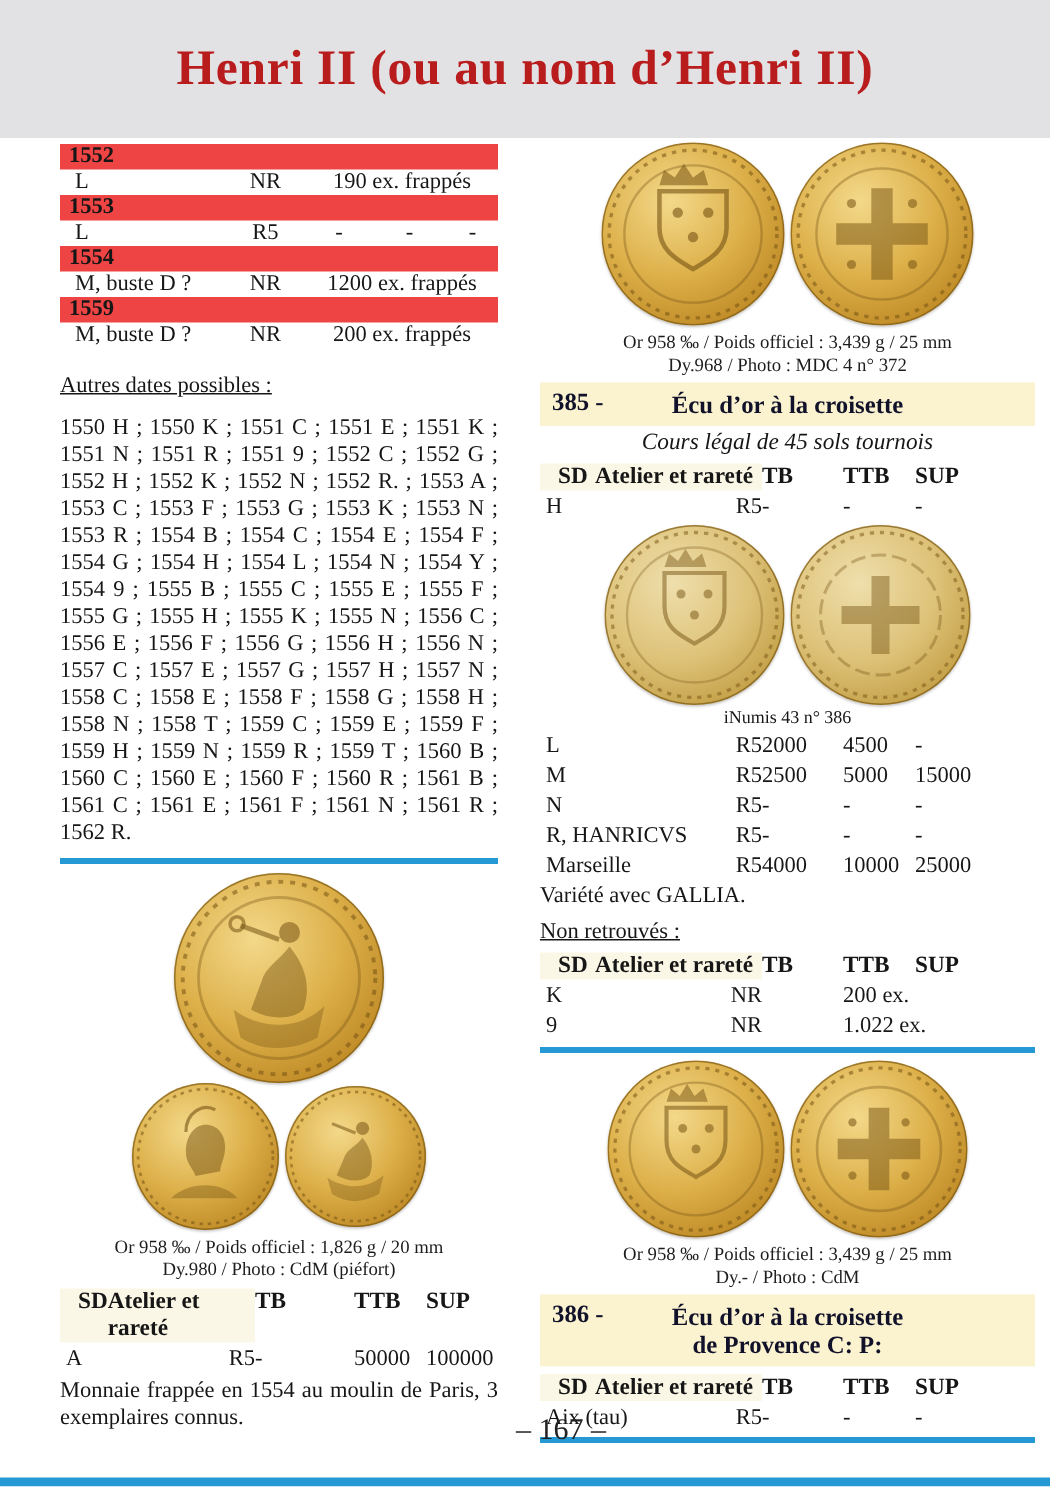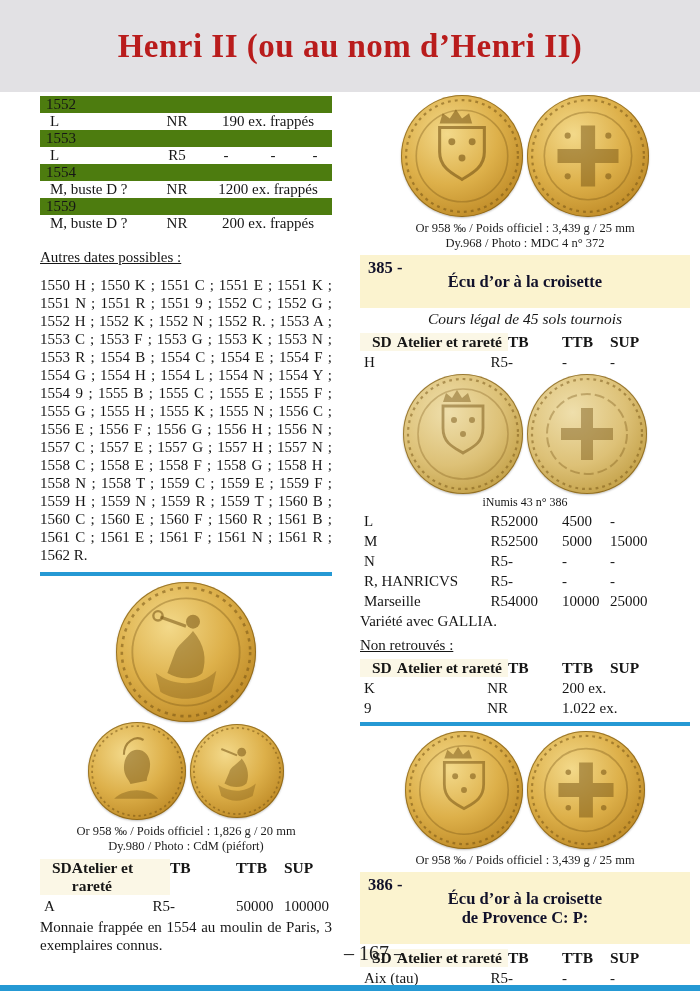--- a/index.html
+++ b/index.html
@@ -12,21 +12,21 @@
 
   
   .col{position:absolute;top:93px;font-size:15px;line-height:18px;}
   .col-left{left:40px;width:292px;}
   .col-right{left:360px;width:330px;}
 
   .hr-blue{height:4px;background:#2599d4;border:0;margin:8px 0 0 0;}
 
   
   .mintage{margin-top:3px;}
-  .mintage .yrow{background:#4d7c0f;font-weight:normal;padding:1px 0 1px 6px;height:15px;line-height:15px;}
+  .mintage .yrow{background:#ef4444;font-weight:bold;padding:1px 0 1px 6px;height:15px;line-height:15px;}
   .mintage .drow{display:grid;grid-template-columns:100px 54px 44px 50px 1fr;padding:1px 0 1px 10px;height:15px;line-height:15px;}
   .mintage .drow .c{text-align:center;}
   .mintage .drow .note{grid-column:3 / 6;text-align:center;}
 
   .subhead{margin-top:16px;text-decoration:underline;}
   .dates-para{margin-top:10px;text-align:justify;text-align-last:left;line-height:18px;}
 
   
   .coin-row{display:flex;justify-content:center;align-items:center;gap:4px;}
   .coin{border-radius:50%;position:relative;flex:0 0 auto;
@@ -40,21 +40,21 @@
   .d140{width:140px;height:140px;}
   .d98{width:98px;height:98px;}
   .d94{width:94px;height:94px;}
 
   .caption{text-align:center;font-size:12.5px;line-height:15px;color:#1d1d1d;}
   .caption.first{margin-top:4px;}
   .credit{text-align:center;font-size:12px;line-height:14px;margin-top:1px;}
 
   
   .sec-head{background:#fbf3cf;font-weight:bold;font-size:16.5px;color:#11112a;
-    text-align:center;padding:17px 2px;margin-top:4px;position:relative;line-height:19px;}
+    text-align:center;padding:5px 2px;margin-top:4px;position:relative;line-height:19px;}
   .sec-head .num{position:absolute;left:8px;top:3px;}
 
   .subtitle{font-style:italic;text-align:center;font-size:15.5px;margin-top:2px;height:18px;}
 
   
   .sd-table{margin-top:4px;}
   .sd-row{display:grid;grid-template-columns:148px 54px 48px 54px;padding:1px 0;}
   .col-left .sd-row{grid-template-columns:130px 66px 48px 1fr;}
   .sd-row .name{display:flex;justify-content:space-between;padding-left:4px;}
   .sd-row .c{text-align:left;}
@@ -354,20 +354,21 @@
           <path d="M-3.5,-14 h7 v10.5 h10.5 v7 h-10.5 v10.5 h-7 v-10.5 h-10.5 v-7 h10.5 z" fill="rgba(118,84,20,.5)"></path>
           <circle cx="-9" cy="-9" r="1.4" fill="rgba(118,84,20,.55)"></circle>
           <circle cx="9" cy="-9" r="1.4" fill="rgba(118,84,20,.55)"></circle>
           <circle cx="-9" cy="9" r="1.4" fill="rgba(118,84,20,.55)"></circle>
           <circle cx="9" cy="9" r="1.4" fill="rgba(118,84,20,.55)"></circle>
         </svg>
       </div>
     </div>
 
     <div class="caption first">Or 958 ‰ / Poids officiel : 3,439 g / 25 mm</div>
+    <div class="caption">Dy.- / Photo : CdM</div>
 
     <div class="sec-head">
       <span class="num">386 -</span>
       <div>Écu d’or à la croisette</div>
       <div>de Provence C: P:</div>
     </div>
 
     <div class="sd-table">
       <div class="sd-row thead">
         <span class="name">

